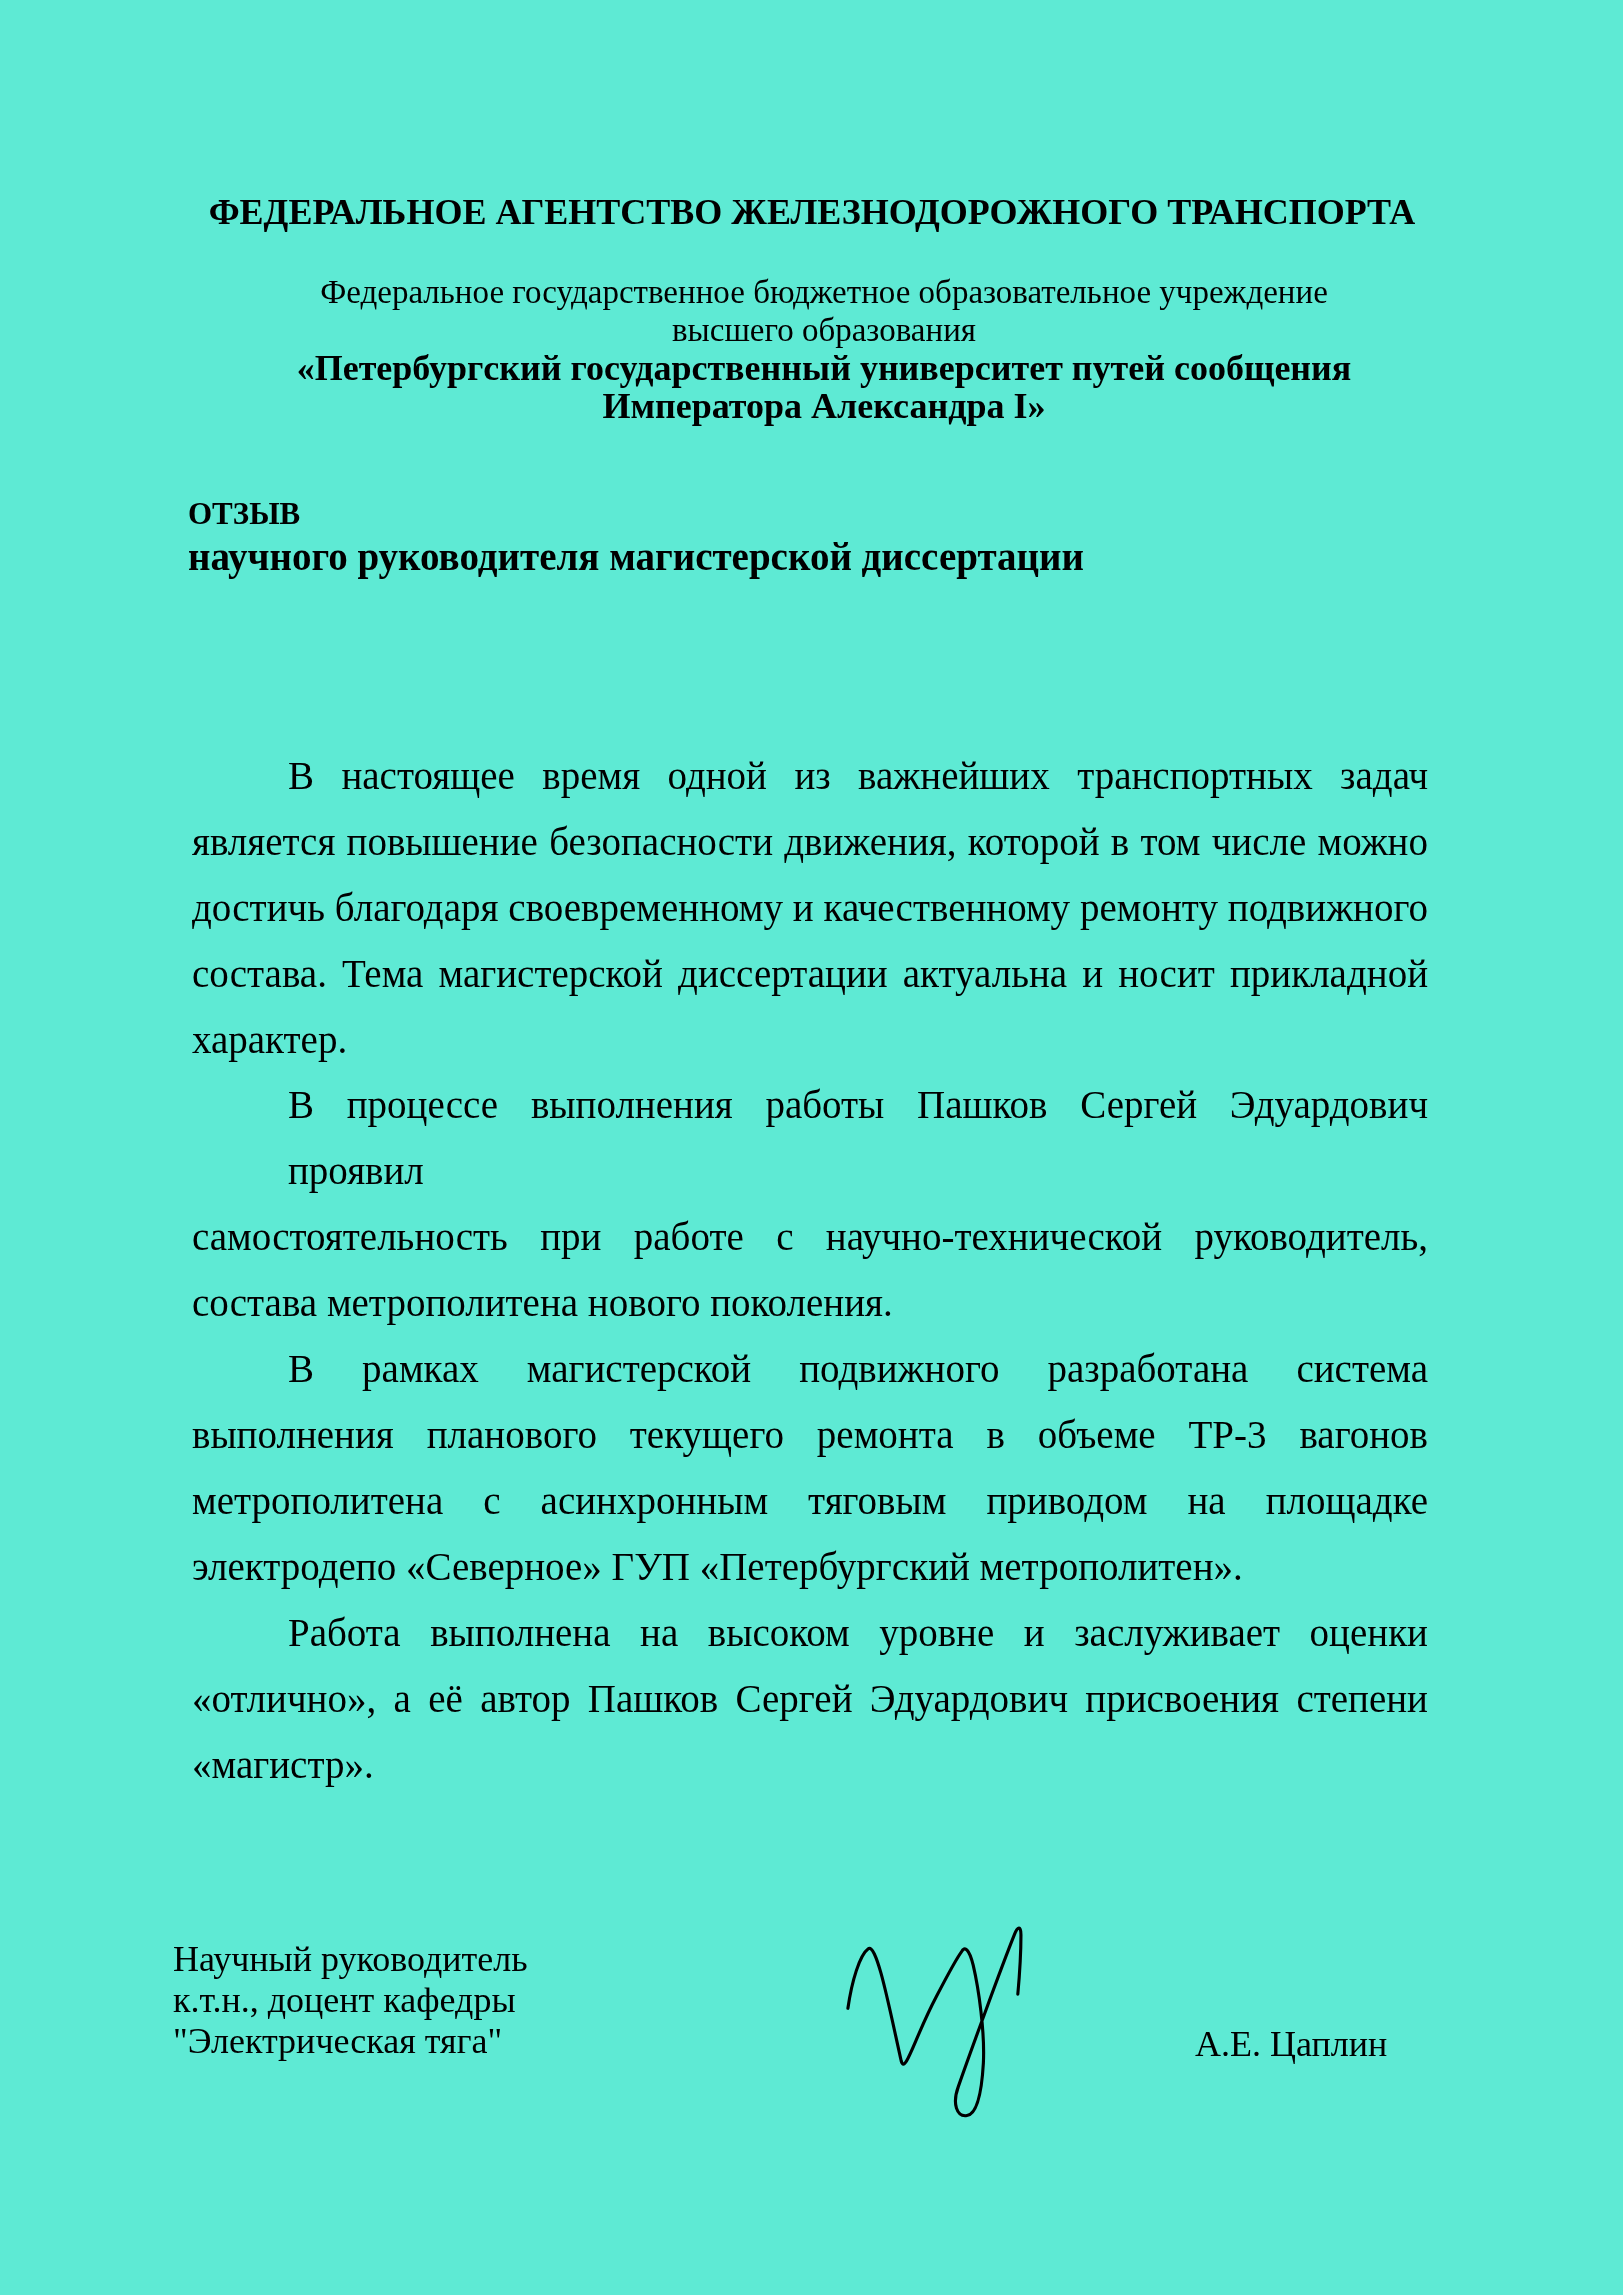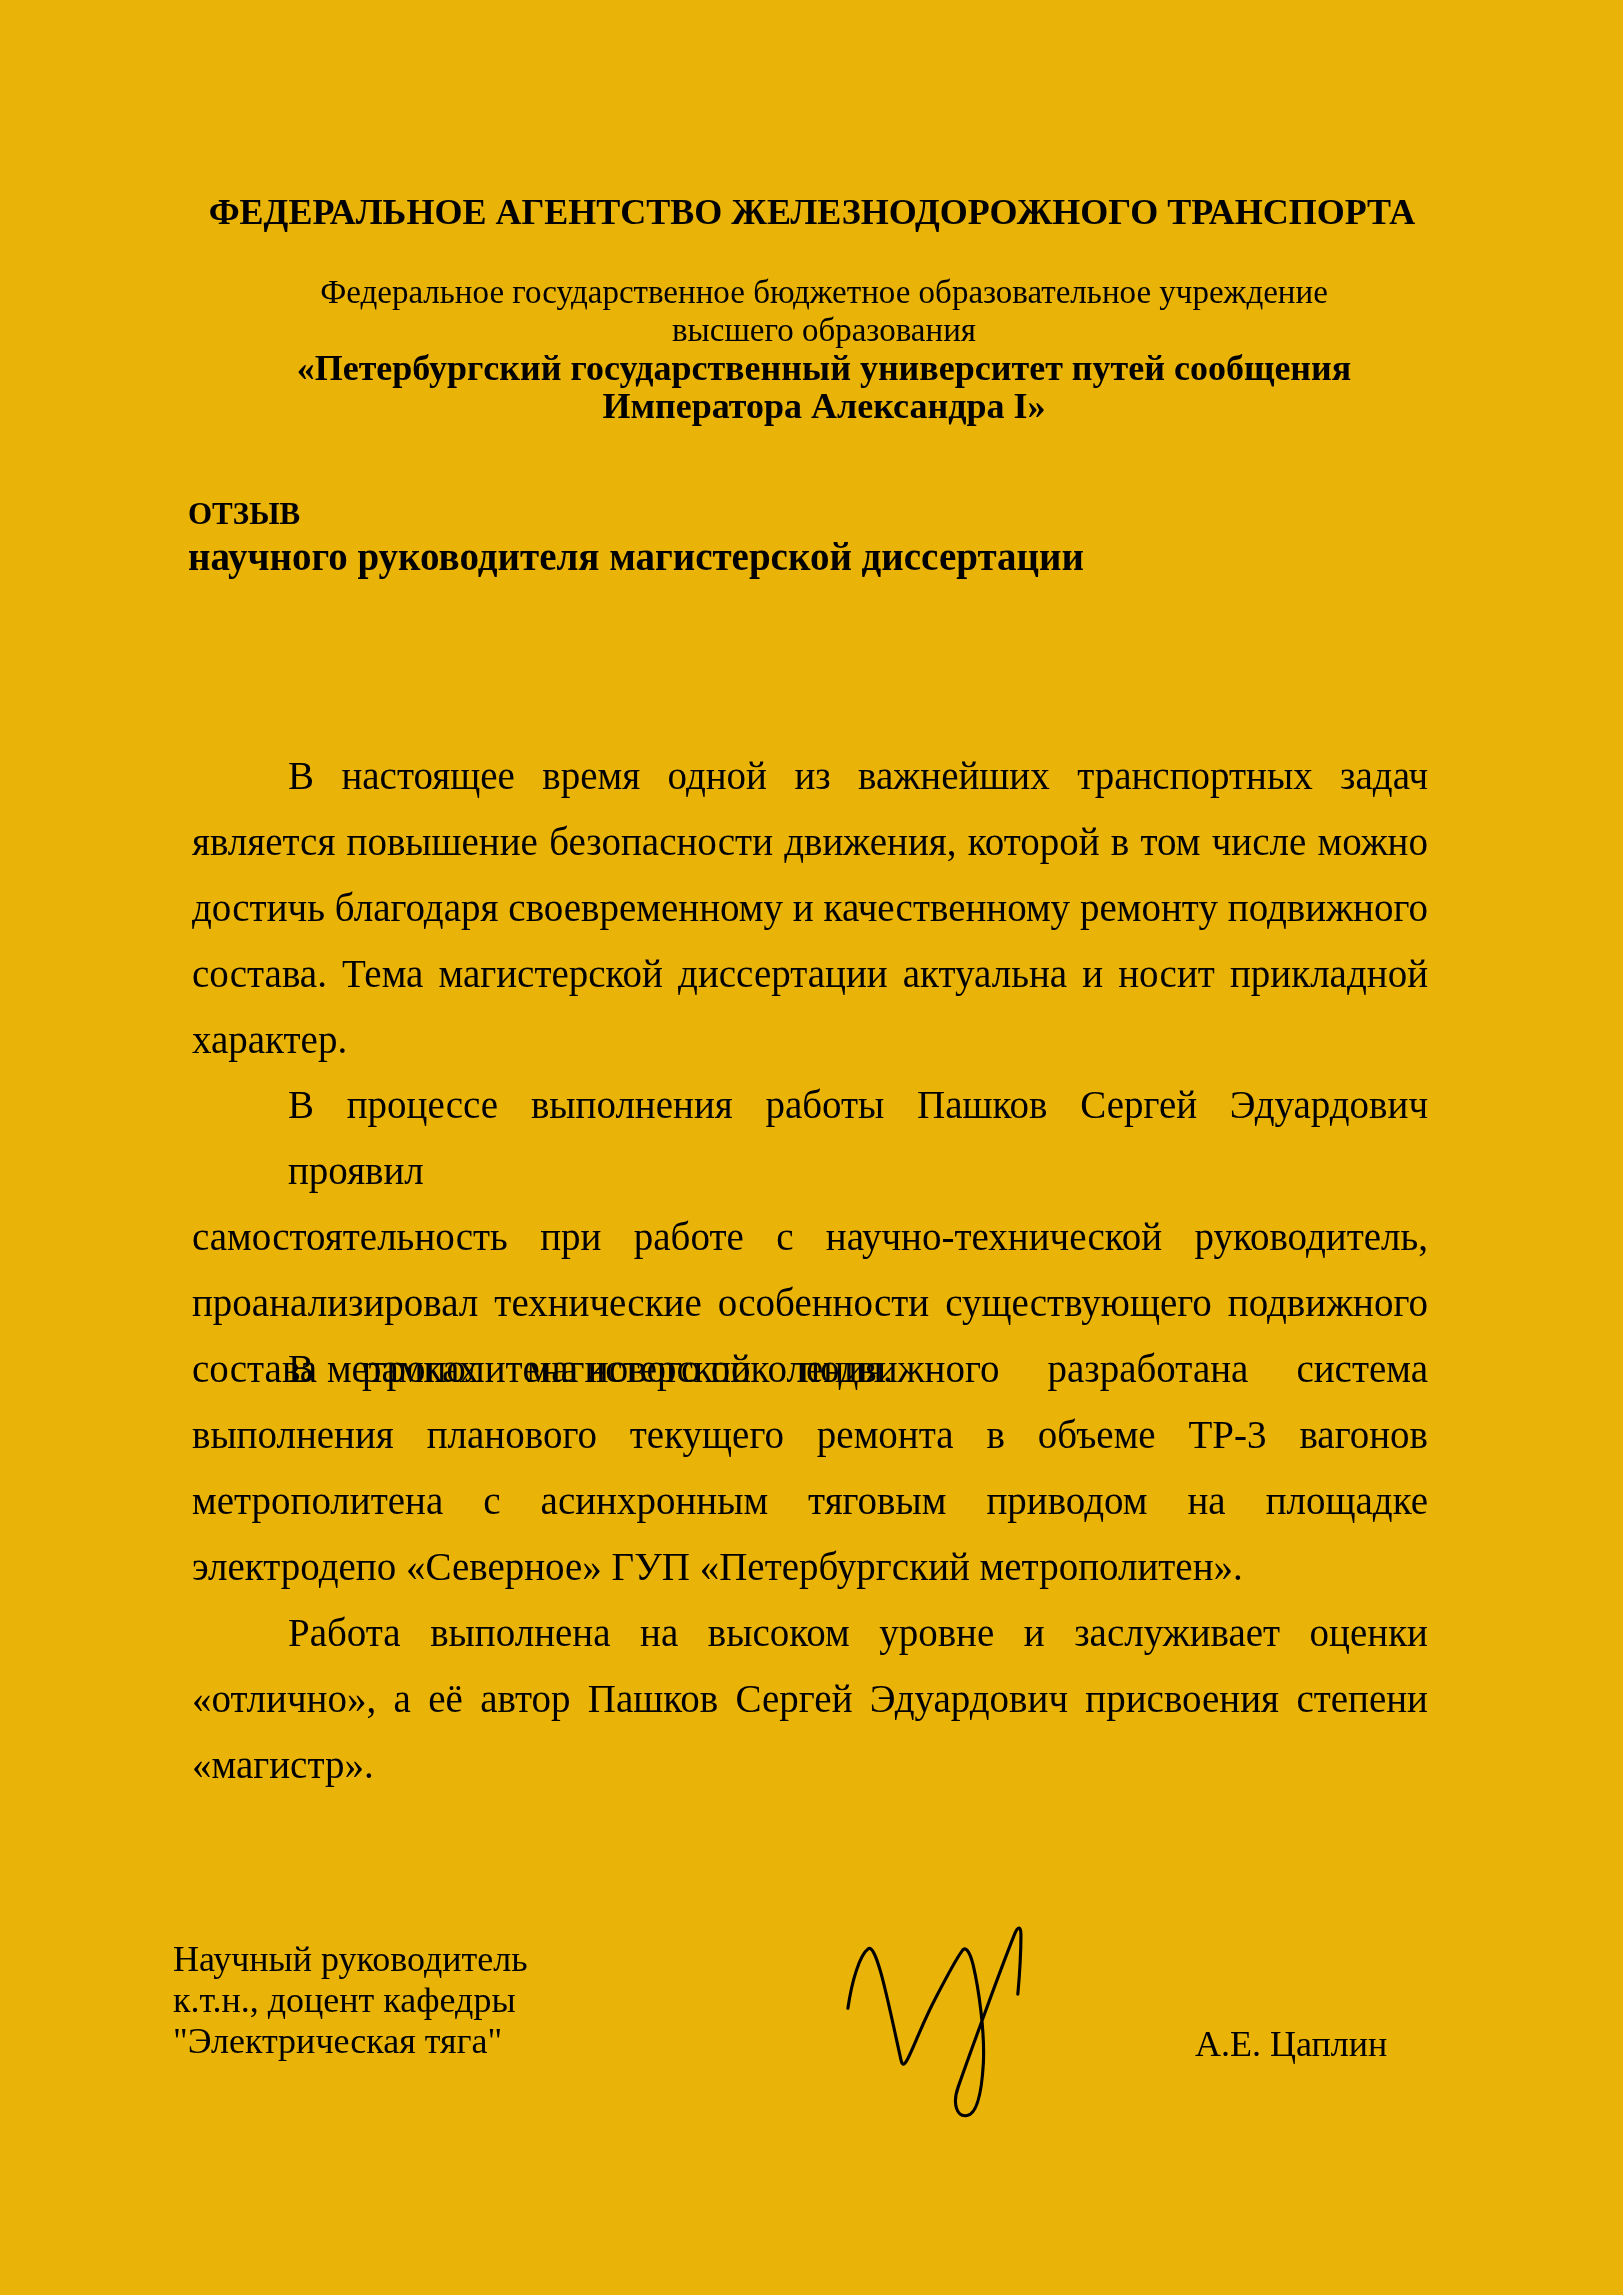--- a/index.html
+++ b/index.html
@@ -5,21 +5,21 @@
   html, body { margin: 0; padding: 0; }
   body {
     width: 1623px; height: 2295px;
     background: #ffffff;
     font-family: "Liberation Serif", "DejaVu Serif", serif;
     color: #000000;
   }
   .page {
     position: relative;
     width: 1623px; height: 2295px;
-    background: #eab308;
+    background: #5eead4;
     overflow: hidden;
   }
   .abs { position: absolute; }
   .i { font-style: italic; }
 
   
   .agency {
     left: 188px; top: 193px; width: 1248px;
     font-size: 36px; line-height: 39px; font-weight: bold;
     text-align: center;
@@ -99,21 +99,20 @@
     <div class="jline firstline">В настоящее время одной из важнейших транспортных задач</div>
     <div class="jline">является повышение безопасности движения, которой в том числе можно</div>
     <div class="jline">достичь благодаря своевременному и качественному ремонту подвижного</div>
     <div class="jline">состава. Тема магистерской диссертации актуальна и носит прикладной</div>
     <div class="jline lastline">характер.</div>
   </div>
 
   <div class="abs par p2">
     <div class="jline firstline">В процессе выполнения работы Пашков Сергей Эдуардович проявил</div>
     <div class="jline">самостоятельность при работе с научно-технической руководитель,</div>
-    <div class="jline">проанализировал технические особенности существующего подвижного</div>
     <div class="jline lastline">состава метрополитена нового поколения.</div>
   </div>
 
   <div class="abs par p3">
     <div class="jline firstline">В рамках магистерской подвижного разработана система</div>
     <div class="jline">выполнения планового текущего ремонта в объеме ТР-3 вагонов</div>
     <div class="jline">метрополитена с асинхронным тяговым приводом на площадке</div>
     <div class="jline lastline">электродепо «Северное» ГУП «Петербургский метрополитен».</div>
   </div>
 

